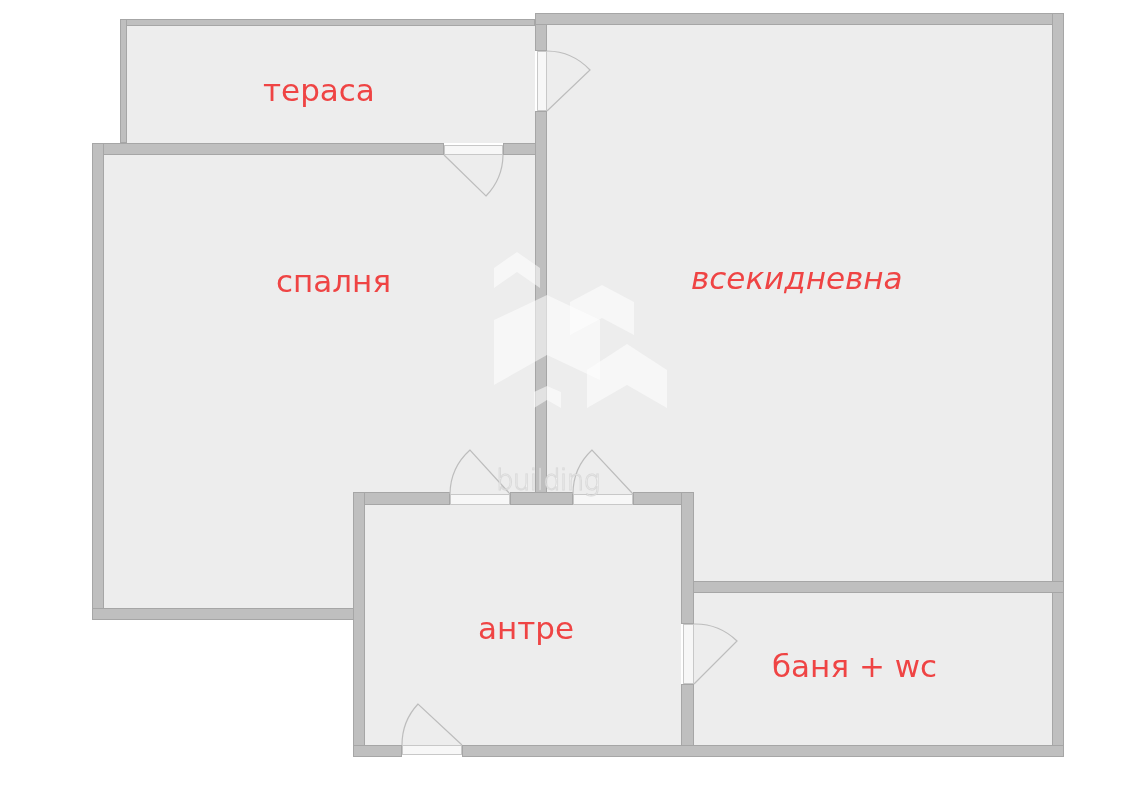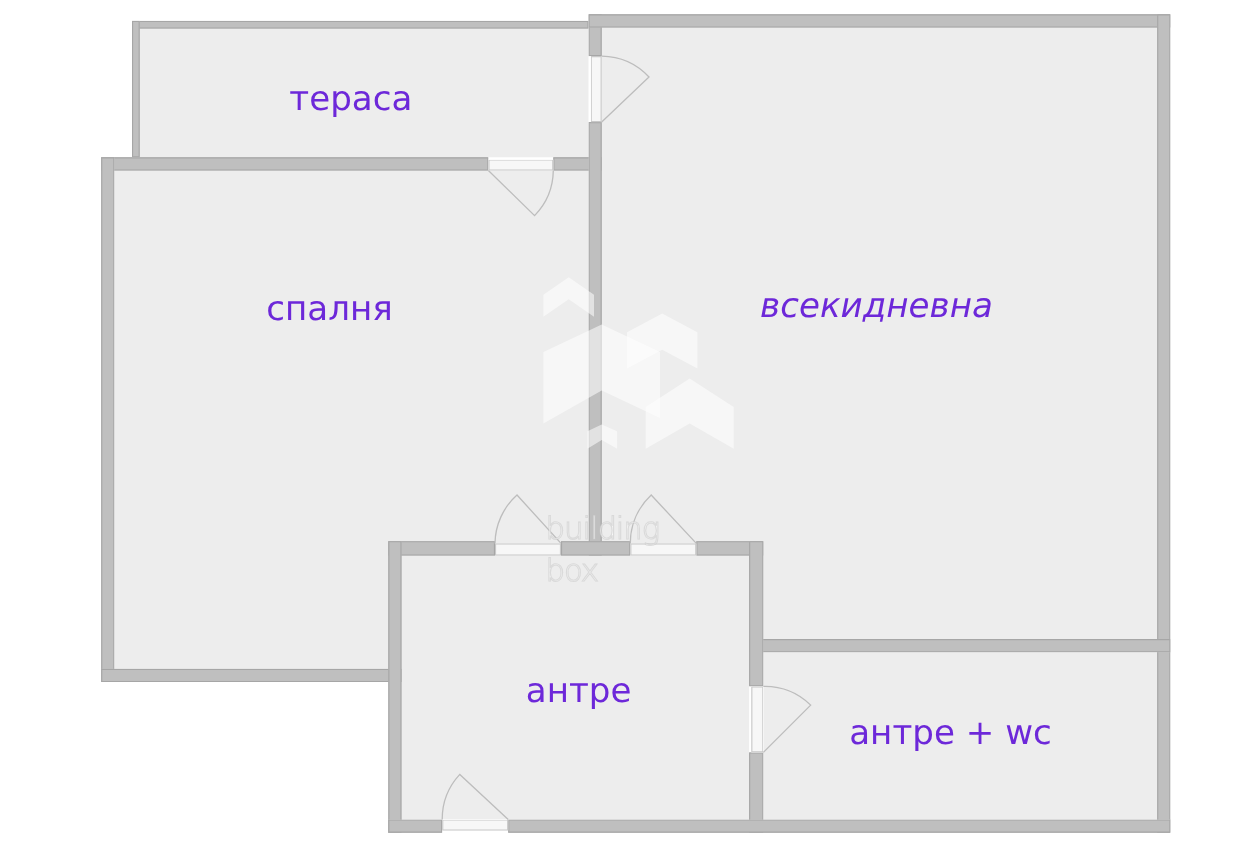--- a/index.html
+++ b/index.html
@@ -1,21 +1,21 @@
 <!DOCTYPE html>
 <html><head>
 <meta charset="utf-8">
 <style>
   html, body { margin:0; padding:0; background:#ffffff; }
   body { width:1141px; height:785px; position:relative; overflow:hidden; font-family:"DejaVu Sans", sans-serif; }
   .floor { position:absolute; background:#ededed; }
   .wall { position:absolute; background:#bfbfbf; box-shadow: inset 0 0 0 1px #a6a6a6; }
   .twall { position:absolute; background:#bfbfbf; box-shadow: inset 0 0 0 1px #a6a6a6; }
   .door-gap { position:absolute; background:#f7f7f7; box-shadow: inset 0 0 0 1px #c8c8c8; }
-  .label { position:absolute; color:#6d28d9; font-size:31px; white-space:nowrap; }
+  .label { position:absolute; color:#ef4444; font-size:31px; white-space:nowrap; }
   svg.overlay { position:absolute; left:0; top:0; }
   .wm-text { position:absolute; color:rgba(255,255,255,0.75); font-size:28px; line-height:38px; letter-spacing:-1px; font-weight:300; -webkit-text-stroke:1px rgba(200,200,200,0.6); }
 </style>
 </head>
 <body>
 
 <div>
 
   <div class="floor" style="left:127px;top:26px;width:408px;height:117px;"></div>
   <div class="floor" style="left:104px;top:155px;width:431px;height:453px;"></div>
@@ -67,21 +67,20 @@
       <polygon points="494,268 517,252 540,268 540,288 517,272 494,288"></polygon>
       <polygon points="494,320 547,295 600,320 600,380 547,355 494,385"></polygon>
       <polygon points="570,302 602,285 634,302 634,335 602,318 570,335"></polygon>
       <polygon points="587,370 627,344 667,370 667,408 627,385 587,408"></polygon>
       <polygon points="534,392 547,386 561,392 561,408 547,400 534,408"></polygon>
     </g>
   </svg>
 
   <div class="wm-text" style="left:496px;top:462px;">
     <div>building</div>
-    <div>box</div>
   </div>
 
   <div class="label" style="left:263px;top:72px;">тераса</div>
-  <div class="label" style="left:242px;top:263px;">спалня</div>
+  <div class="label" style="left:276px;top:263px;">спалня</div>
   <div class="label" style="left:691px;top:260px;font-style:italic;">всекидневна</div>
   <div class="label" style="left:462px;top:610px;margin-left:16px;">антре</div>
-  <div class="label" style="left:772px;top:648px;">антре + wc</div>
+  <div class="label" style="left:772px;top:648px;">баня + wc</div>
 </div>
 
 </body></html>

